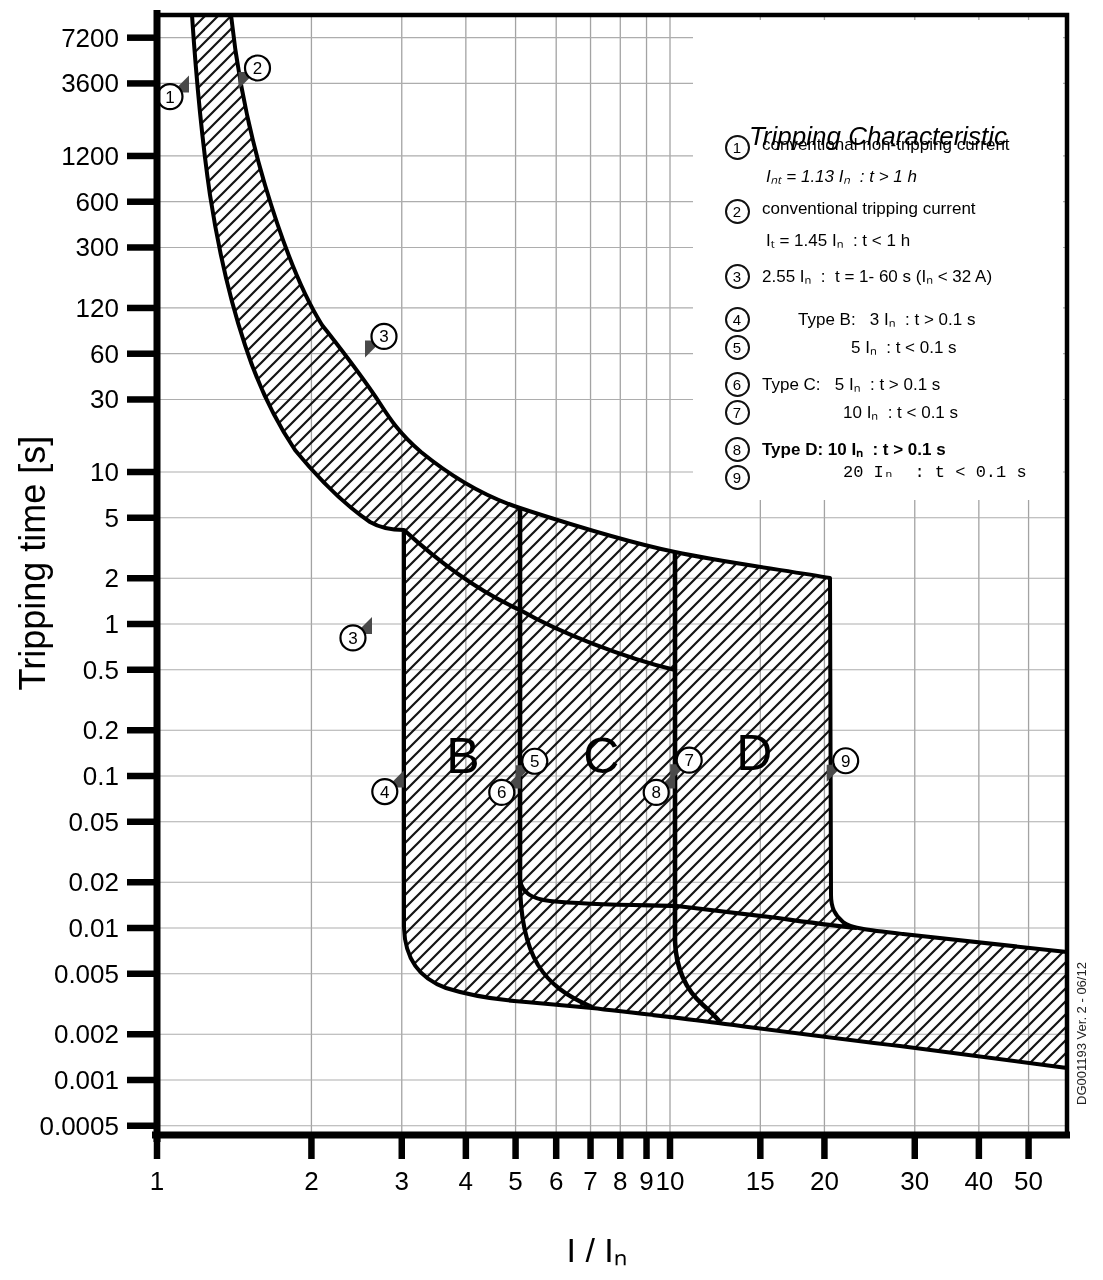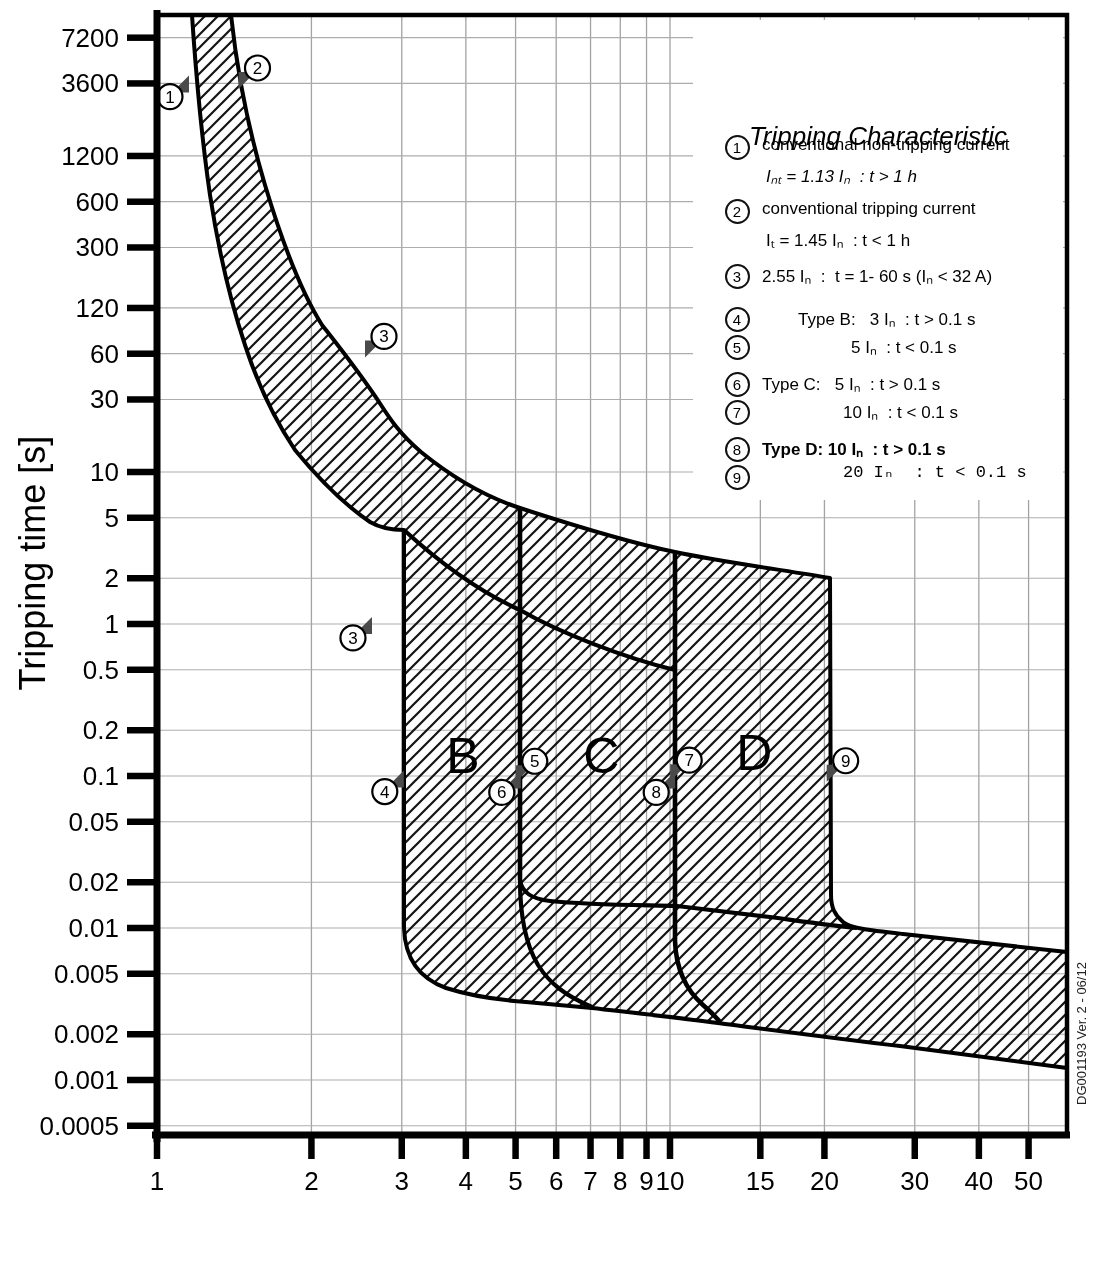--- a/index.html
+++ b/index.html
@@ -237,20 +237,21 @@
     <rect x="157" y="15" width="910" height="1120" fill="none" stroke="#000" stroke-width="4.5"></rect>
     <line x1="157" y1="10" x2="157" y2="1142" stroke="#000" stroke-width="7"></line>
     <line x1="152" y1="1135" x2="1070" y2="1135" stroke="#000" stroke-width="7"></line>
   </svg>
 
   <div class="abs" id="chart-title">
     <div>Tripping Characteristic</div>
   </div>
 
   <div class="abs" id="y-title">Tripping time [s]</div>
+  <div class="abs" id="x-title">I / Iₙ</div>
   <div class="abs" id="version-note">DG001193 Ver. 2 - 06/12</div>
 
   <div id="legend">
       <span class="leg-circle" style="left: 724.5px; top: 134.5px;">1</span>
       <span class="leg-line" style="left: 762px; top: 135px;">conventional non-tripping current</span>
       <span class="leg-line" style="left: 766px; top: 164px; font-style: italic;">Iₙₜ = 1.13 Iₙ  : t &gt; 1 h</span>
       <span class="leg-circle" style="left: 724.5px; top: 198.5px;">2</span>
       <span class="leg-line" style="left: 762px; top: 199px; text-align: center;">conventional tripping current</span>
       <span class="leg-line" style="left: 766px; top: 228px;">Iₜ = 1.45 Iₙ  : t &lt; 1 h</span>
       <span class="leg-circle" style="left: 724.5px; top: 263.5px;">3</span>

